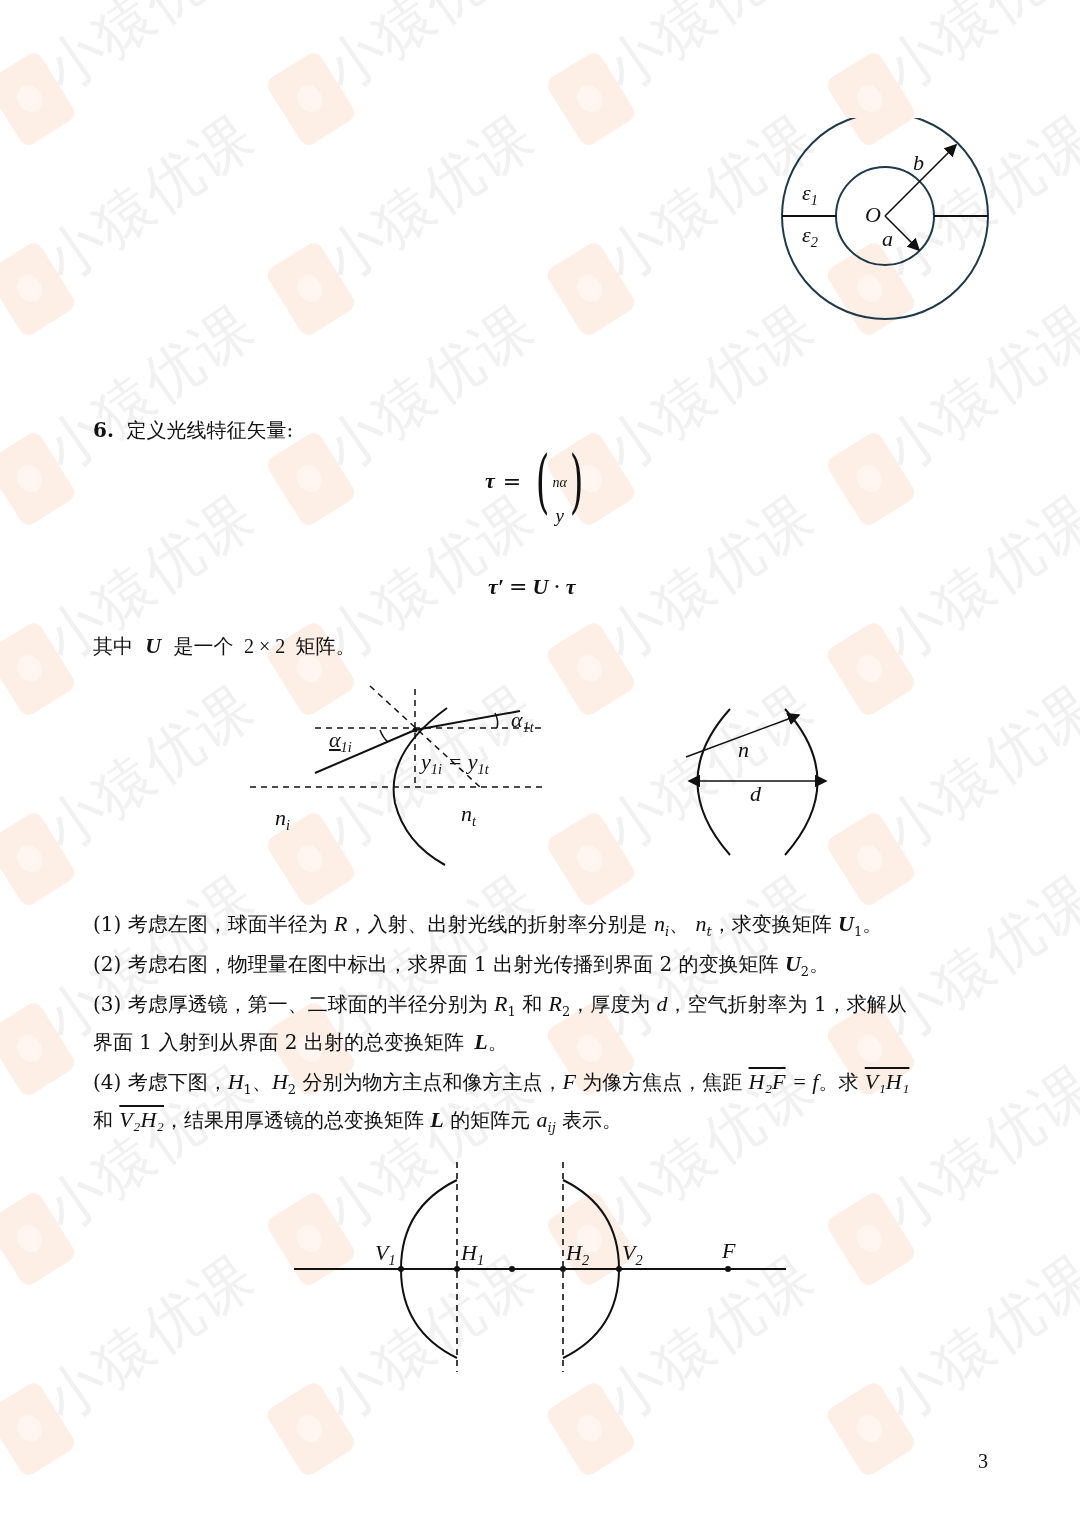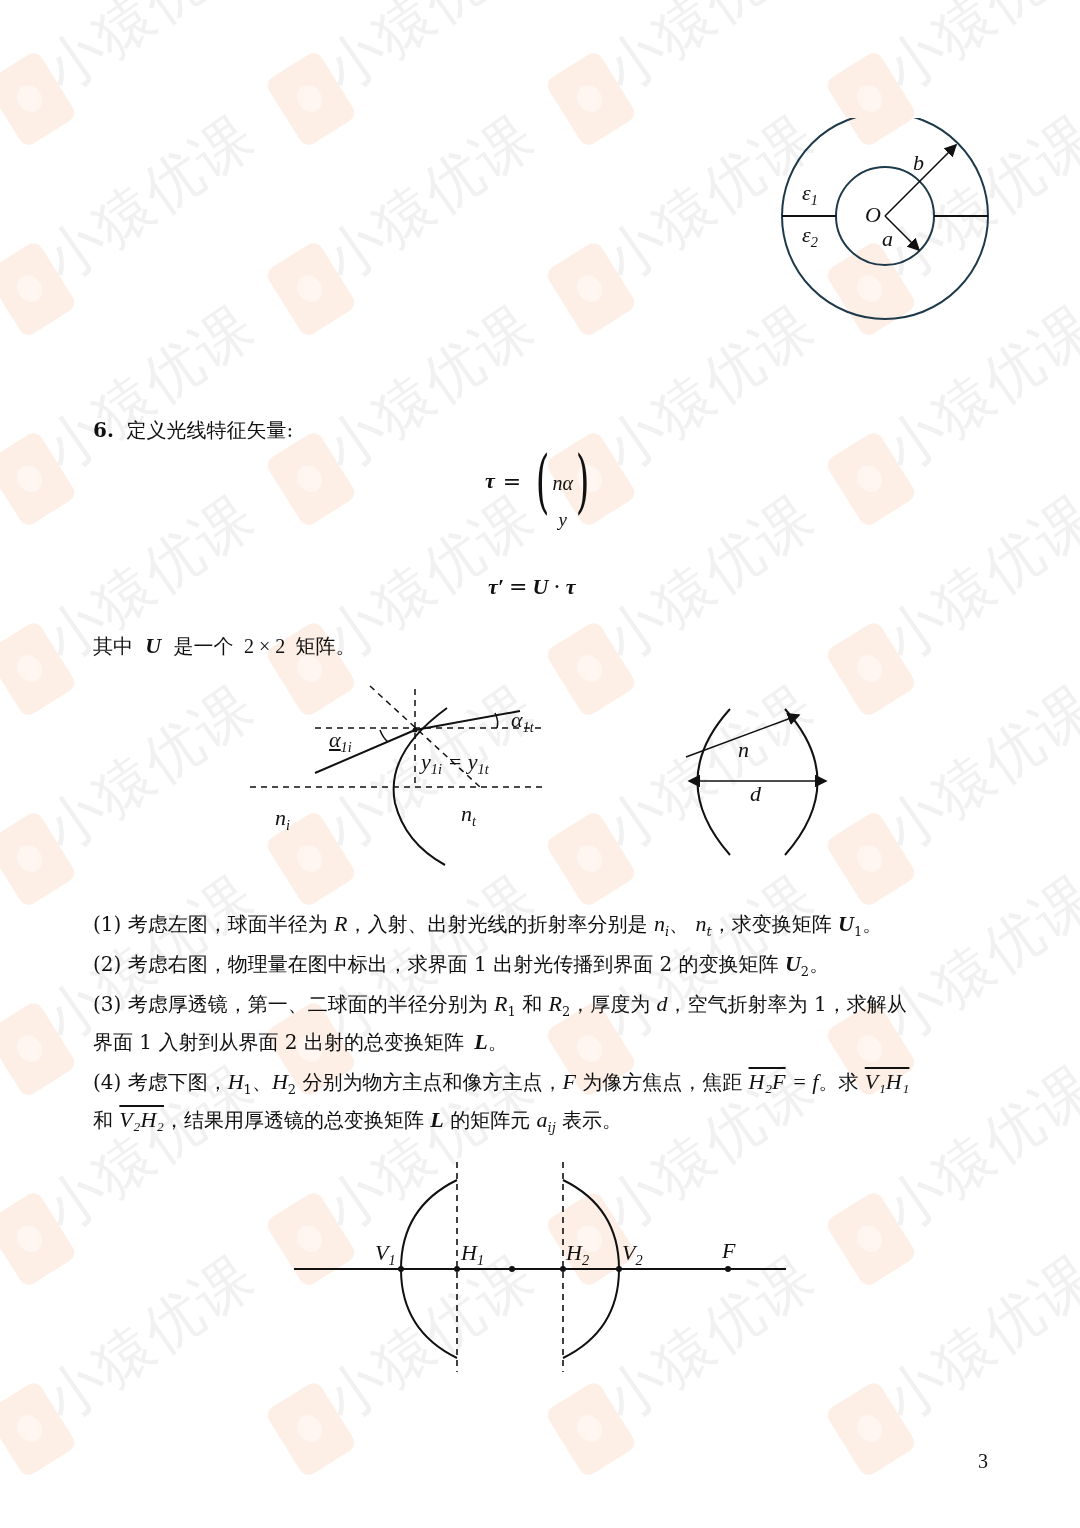--- a/index.html
+++ b/index.html
@@ -193,21 +193,21 @@
   <div class="txt-line" style="left:93px;top:416px;">
     <span class="bold">6.</span>&nbsp;
     <span>定义光线特征矢量:</span>
   </div>
 
   <div class="abs" style="left:485px;top:440px;height:82px;display:flex;align-items:center;">
     <span class="bi">τ</span>
     <span style="font-size:22px;margin:0 8px;">=</span>
     <span style="font-size:70px;font-weight:100;line-height:70px;transform:scaleX(0.5);display:inline-block;">(</span>
     <span style="display:flex;flex-direction:column;align-items:center;gap:14px;margin:0 -4px;">
-      <span class="mi" style="font-size:20px;margin-top:40px;">nα</span>
+      <span class="mi" style="font-size:14px;margin-top:40px;">nα</span>
       <span class="mi" style="font-size:19px;">y</span>
     </span>
     <span style="font-size:70px;font-weight:100;line-height:70px;transform:scaleX(0.5);display:inline-block;">)</span>
   </div>
 
 
   <div class="abs" style="left:488px;top:574px;">
     <span class="bi">τ′</span>
     <span style="font-size:22px;">=</span>
     <span class="bi">U</span>

